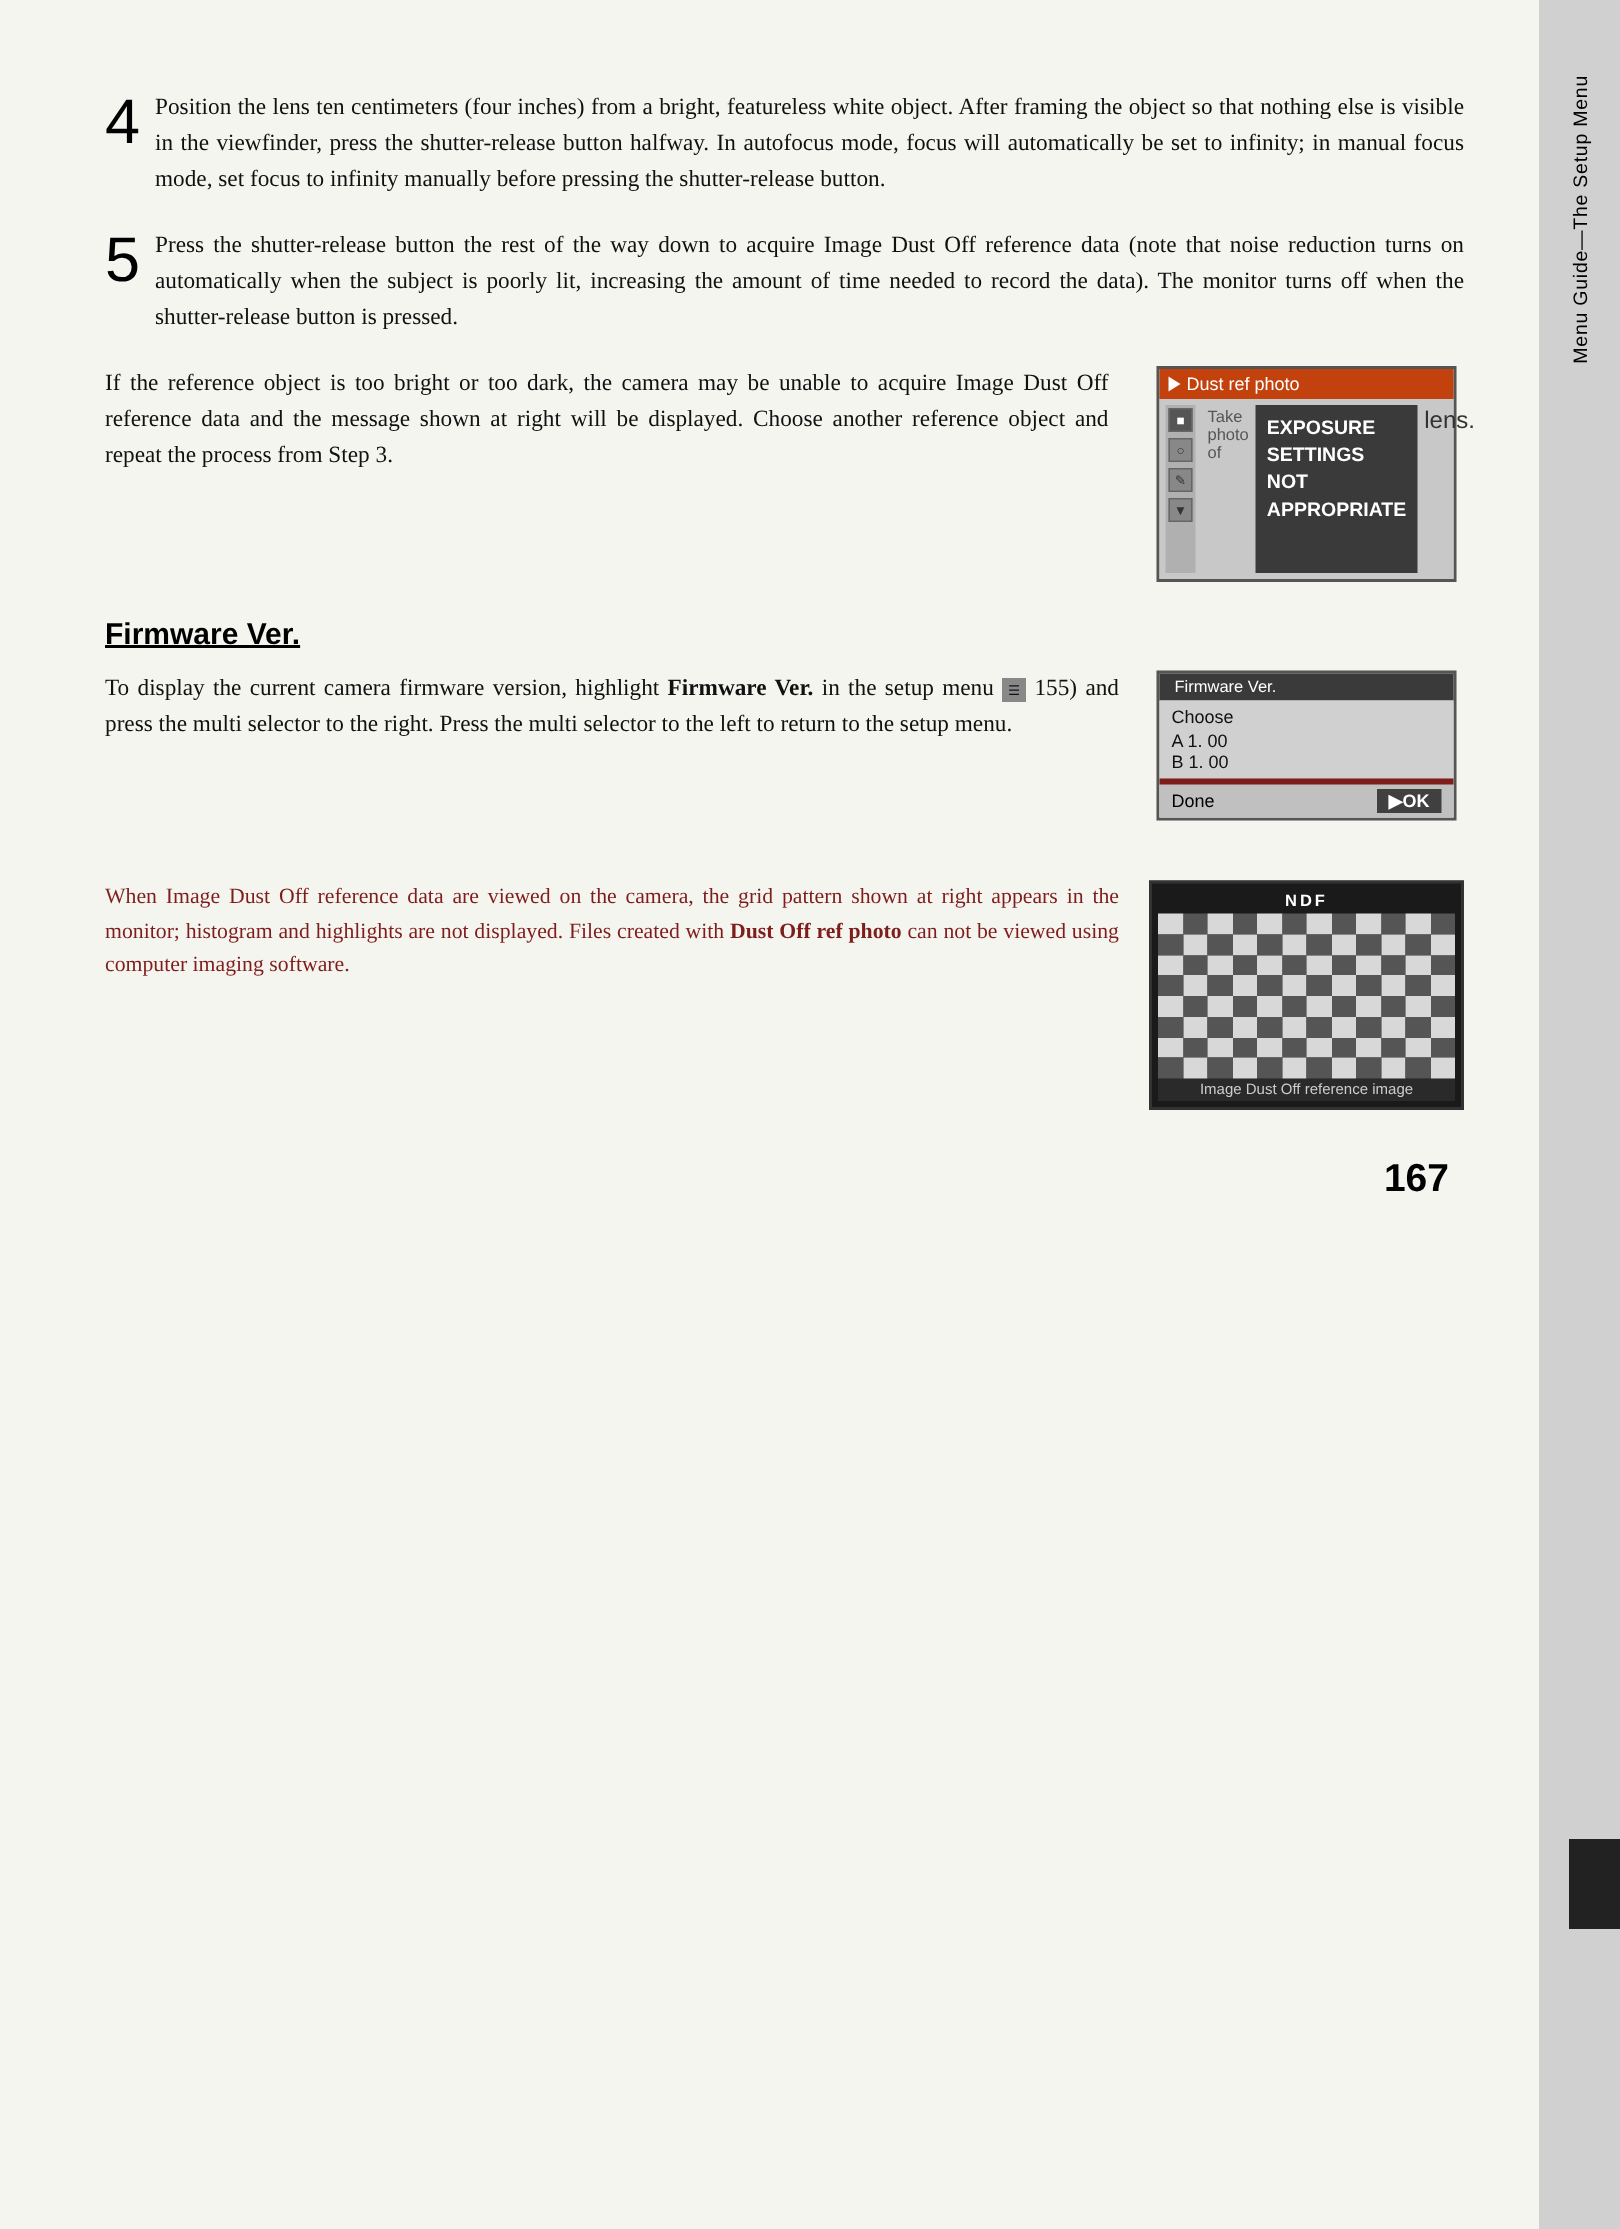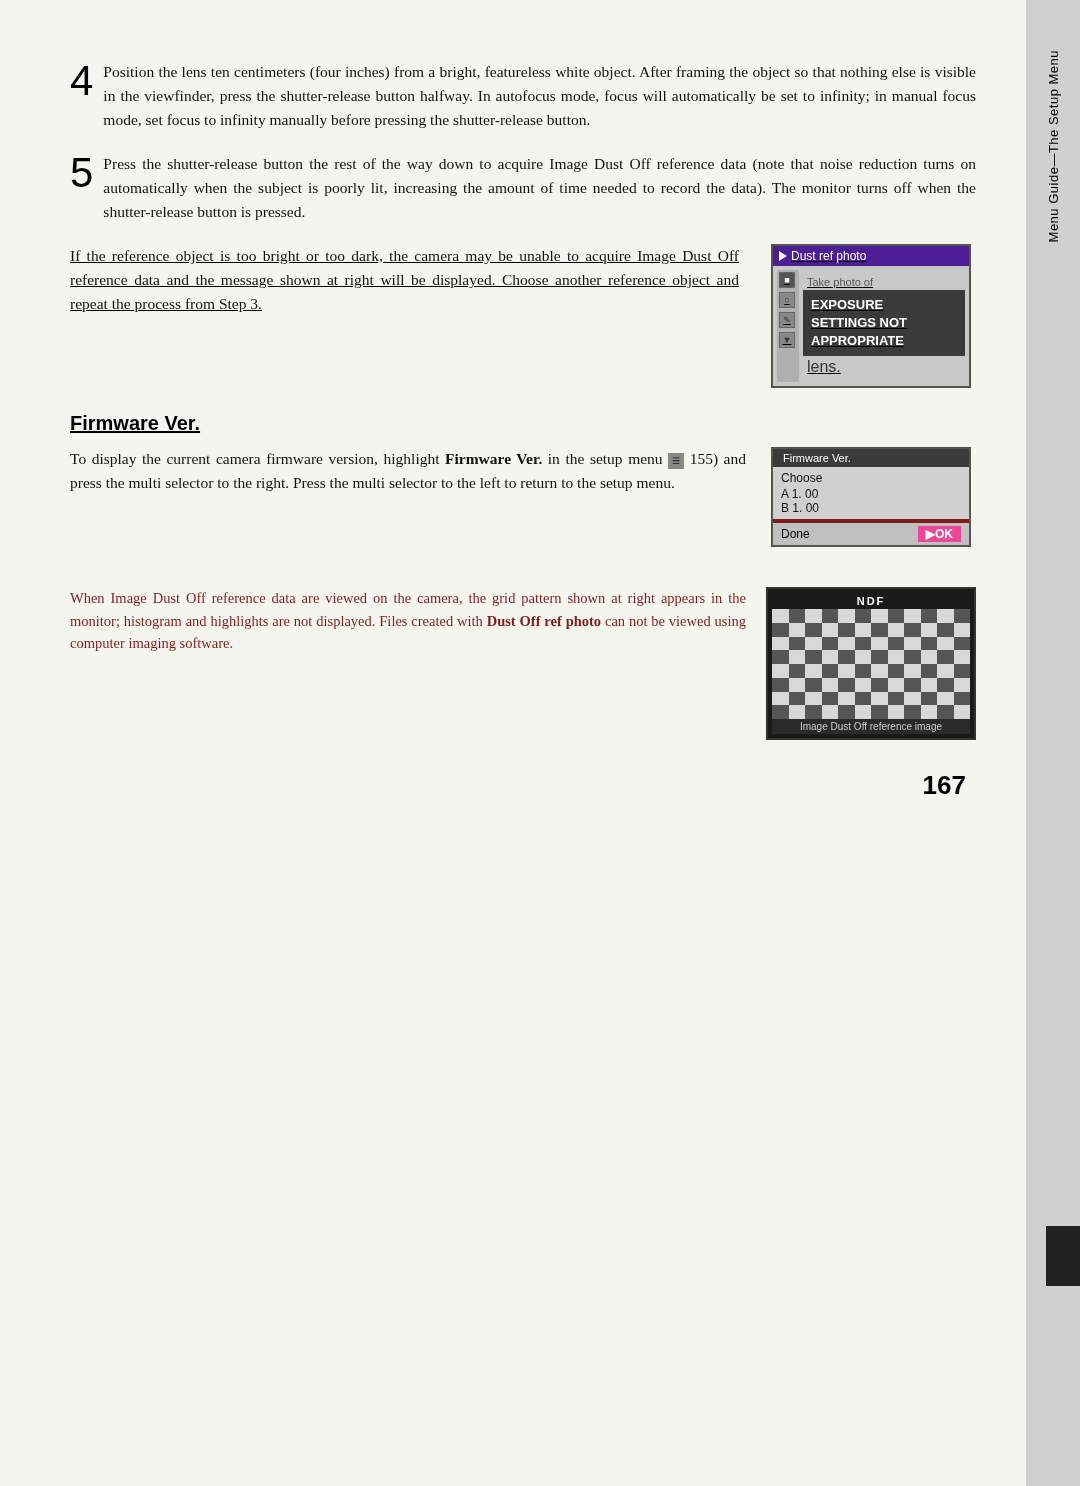--- a/index.html
+++ b/index.html
@@ -83,21 +83,20 @@
       line-height: 1.55;
       color: #111;
       text-align: justify;
     }
 
     
     .two-col {
       display: flex;
       gap: 27px;
       margin-bottom: 24px;
-      text-decoration: underline;
     }
 
     .col-text {
       flex: 1;
       font-size: 15.5px;
       line-height: 1.55;
       text-align: justify;
       color: #111;
     }
 
@@ -111,21 +110,21 @@
 
     
     .camera-screen {
       width: 200px;
       border: 2px solid #555;
       background: #e8e8e8;
       font-family: Arial, sans-serif;
     }
 
     .camera-screen-header {
-      background: #4c1d95;
+      background: #c2410c;
       color: #fff;
       font-size: 12px;
       padding: 3px 6px;
       display: flex;
       align-items: center;
       gap: 4px;
     }
 
     .camera-screen-header .play-icon {
       width: 0;
@@ -166,21 +165,20 @@
     }
 
     .cam-sidebar-icon.active {
       background: #555;
       color: #fff;
     }
 
     .camera-screen-main {
       flex: 1;
       display: flex;
-      flex-direction: column;
       justify-content: center;
     }
 
     .exposure-box {
       background: #3a3a3a;
       color: #fff;
       padding: 6px 8px;
       font-size: 13px;
       font-weight: bold;
       line-height: 1.4;
@@ -234,21 +232,21 @@
       display: flex;
       justify-content: space-between;
       align-items: center;
       padding: 3px 8px;
       font-size: 12px;
       background: #c0c0c0;
       border-top: 4px solid #7f1d1d;
     }
 
     .ok-btn {
-      background: #ec4899;
+      background: #404040;
       color: #fff;
       padding: 1px 8px;
       font-size: 12px;
       font-weight: bold;
     }
 
     
     .section-heading {
       font-size: 20px;
       font-weight: bold;

